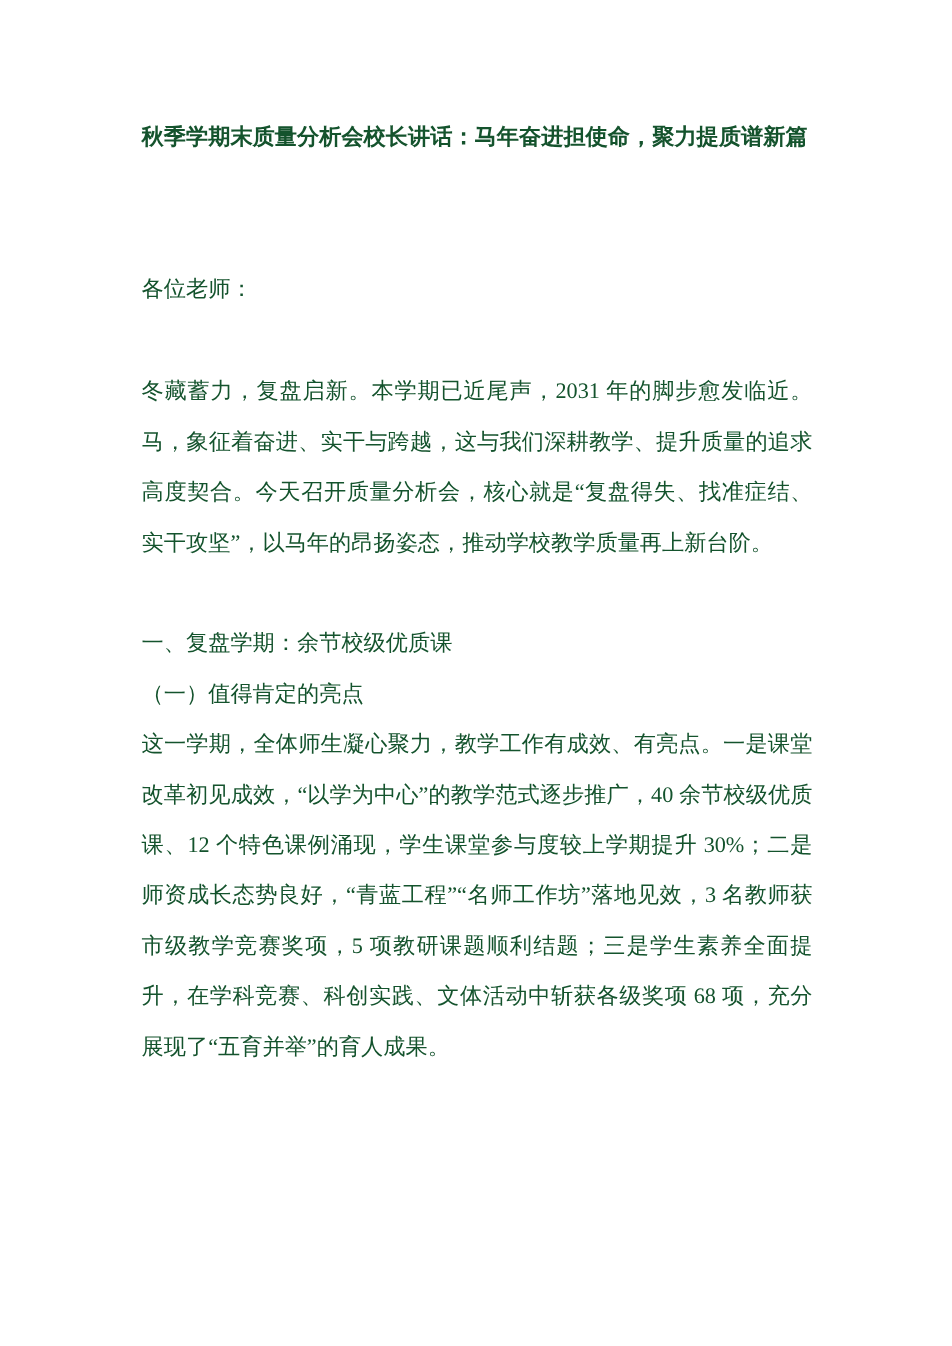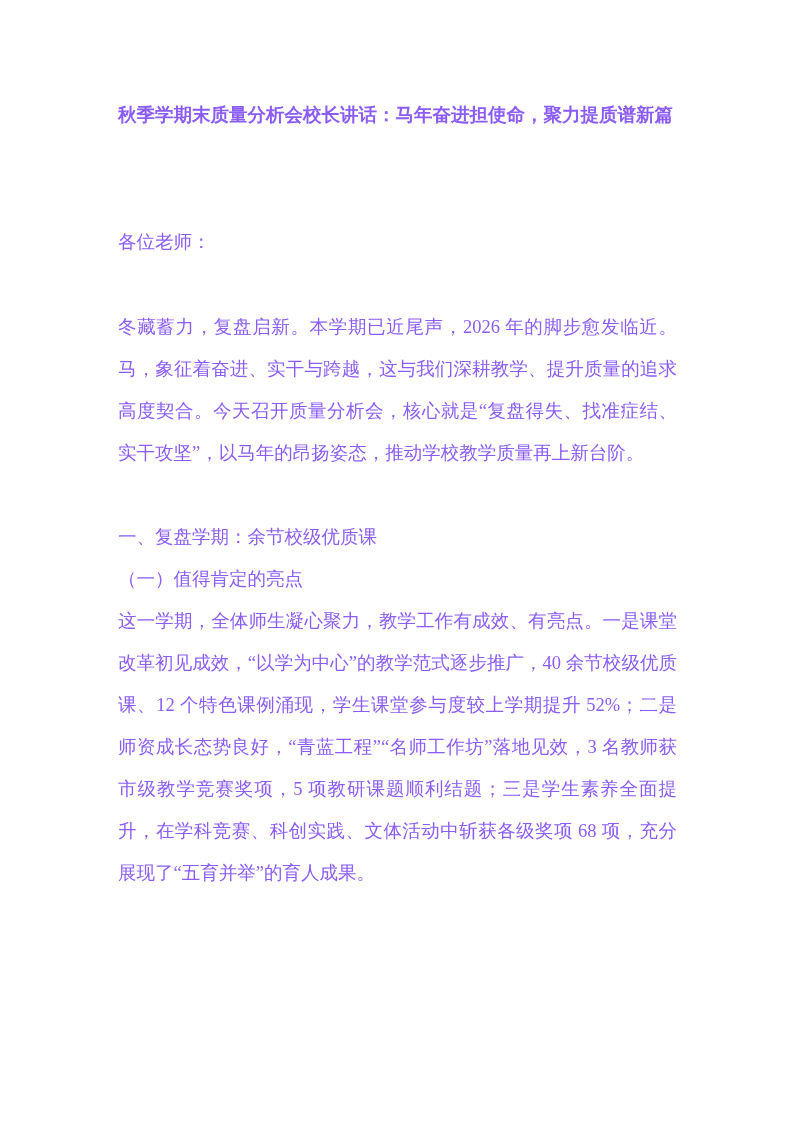--- a/index.html
+++ b/index.html
@@ -19,21 +19,21 @@
     width: 793px;
     height: 1122px;
     padding: 94px 116px 0 118px;
     background: #ffffff;
     overflow: hidden;
   }
   .doc-line {
     font-size: 18.5px;
     line-height: 42px;
     margin: 0;
-    color: #8b5cf6;
+    color: #14532d;
   }
   .doc-title {
     font-weight: bold;
     margin: 0 0 85px 0;
   }
   .salutation {
     margin: 0 0 43px 0;
   }
   .greeting {
     margin: 0 0 39px 0;
@@ -55,20 +55,20 @@
 </style>
 </head>
 <body>
 
 <div class="page">
   <p class="doc-line doc-title">秋季学期末质量分析会校长讲话：马年奋进担使命，聚力提质谱新篇</p>
 
   <p class="doc-line salutation">各位老师：</p>
 
 
-  <p class="doc-line para">冬藏蓄力，复盘启新。本学期已近尾声，2026 年的脚步愈发临近。马，象征着奋进、实干与跨越，这与我们深耕教学、提升质量的追求高度契合。今天召开质量分析会，核心就是“复盘得失、找准症结、实干攻坚”，以马年的昂扬姿态，推动学校教学质量再上新台阶。</p>
+  <p class="doc-line para">冬藏蓄力，复盘启新。本学期已近尾声，2031 年的脚步愈发临近。马，象征着奋进、实干与跨越，这与我们深耕教学、提升质量的追求高度契合。今天召开质量分析会，核心就是“复盘得失、找准症结、实干攻坚”，以马年的昂扬姿态，推动学校教学质量再上新台阶。</p>
 
   <p class="doc-line heading-1">一、复盘学期：余节校级优质课</p>
 
   <p class="doc-line heading-2">（一）值得肯定的亮点</p>
 
-  <p class="doc-line body-para">这一学期，全体师生凝心聚力，教学工作有成效、有亮点。一是课堂改革初见成效，“以学为中心”的教学范式逐步推广，40 余节校级优质课、12 个特色课例涌现，学生课堂参与度较上学期提升 52%；二是师资成长态势良好，“青蓝工程”“名师工作坊”落地见效，3 名教师获市级教学竞赛奖项，5 项教研课题顺利结题；三是学生素养全面提升，在学科竞赛、科创实践、文体活动中斩获各级奖项 68 项，充分展现了“五育并举”的育人成果。</p>
+  <p class="doc-line body-para">这一学期，全体师生凝心聚力，教学工作有成效、有亮点。一是课堂改革初见成效，“以学为中心”的教学范式逐步推广，40 余节校级优质课、12 个特色课例涌现，学生课堂参与度较上学期提升 30%；二是师资成长态势良好，“青蓝工程”“名师工作坊”落地见效，3 名教师获市级教学竞赛奖项，5 项教研课题顺利结题；三是学生素养全面提升，在学科竞赛、科创实践、文体活动中斩获各级奖项 68 项，充分展现了“五育并举”的育人成果。</p>
 </div>
 
 </body></html>

